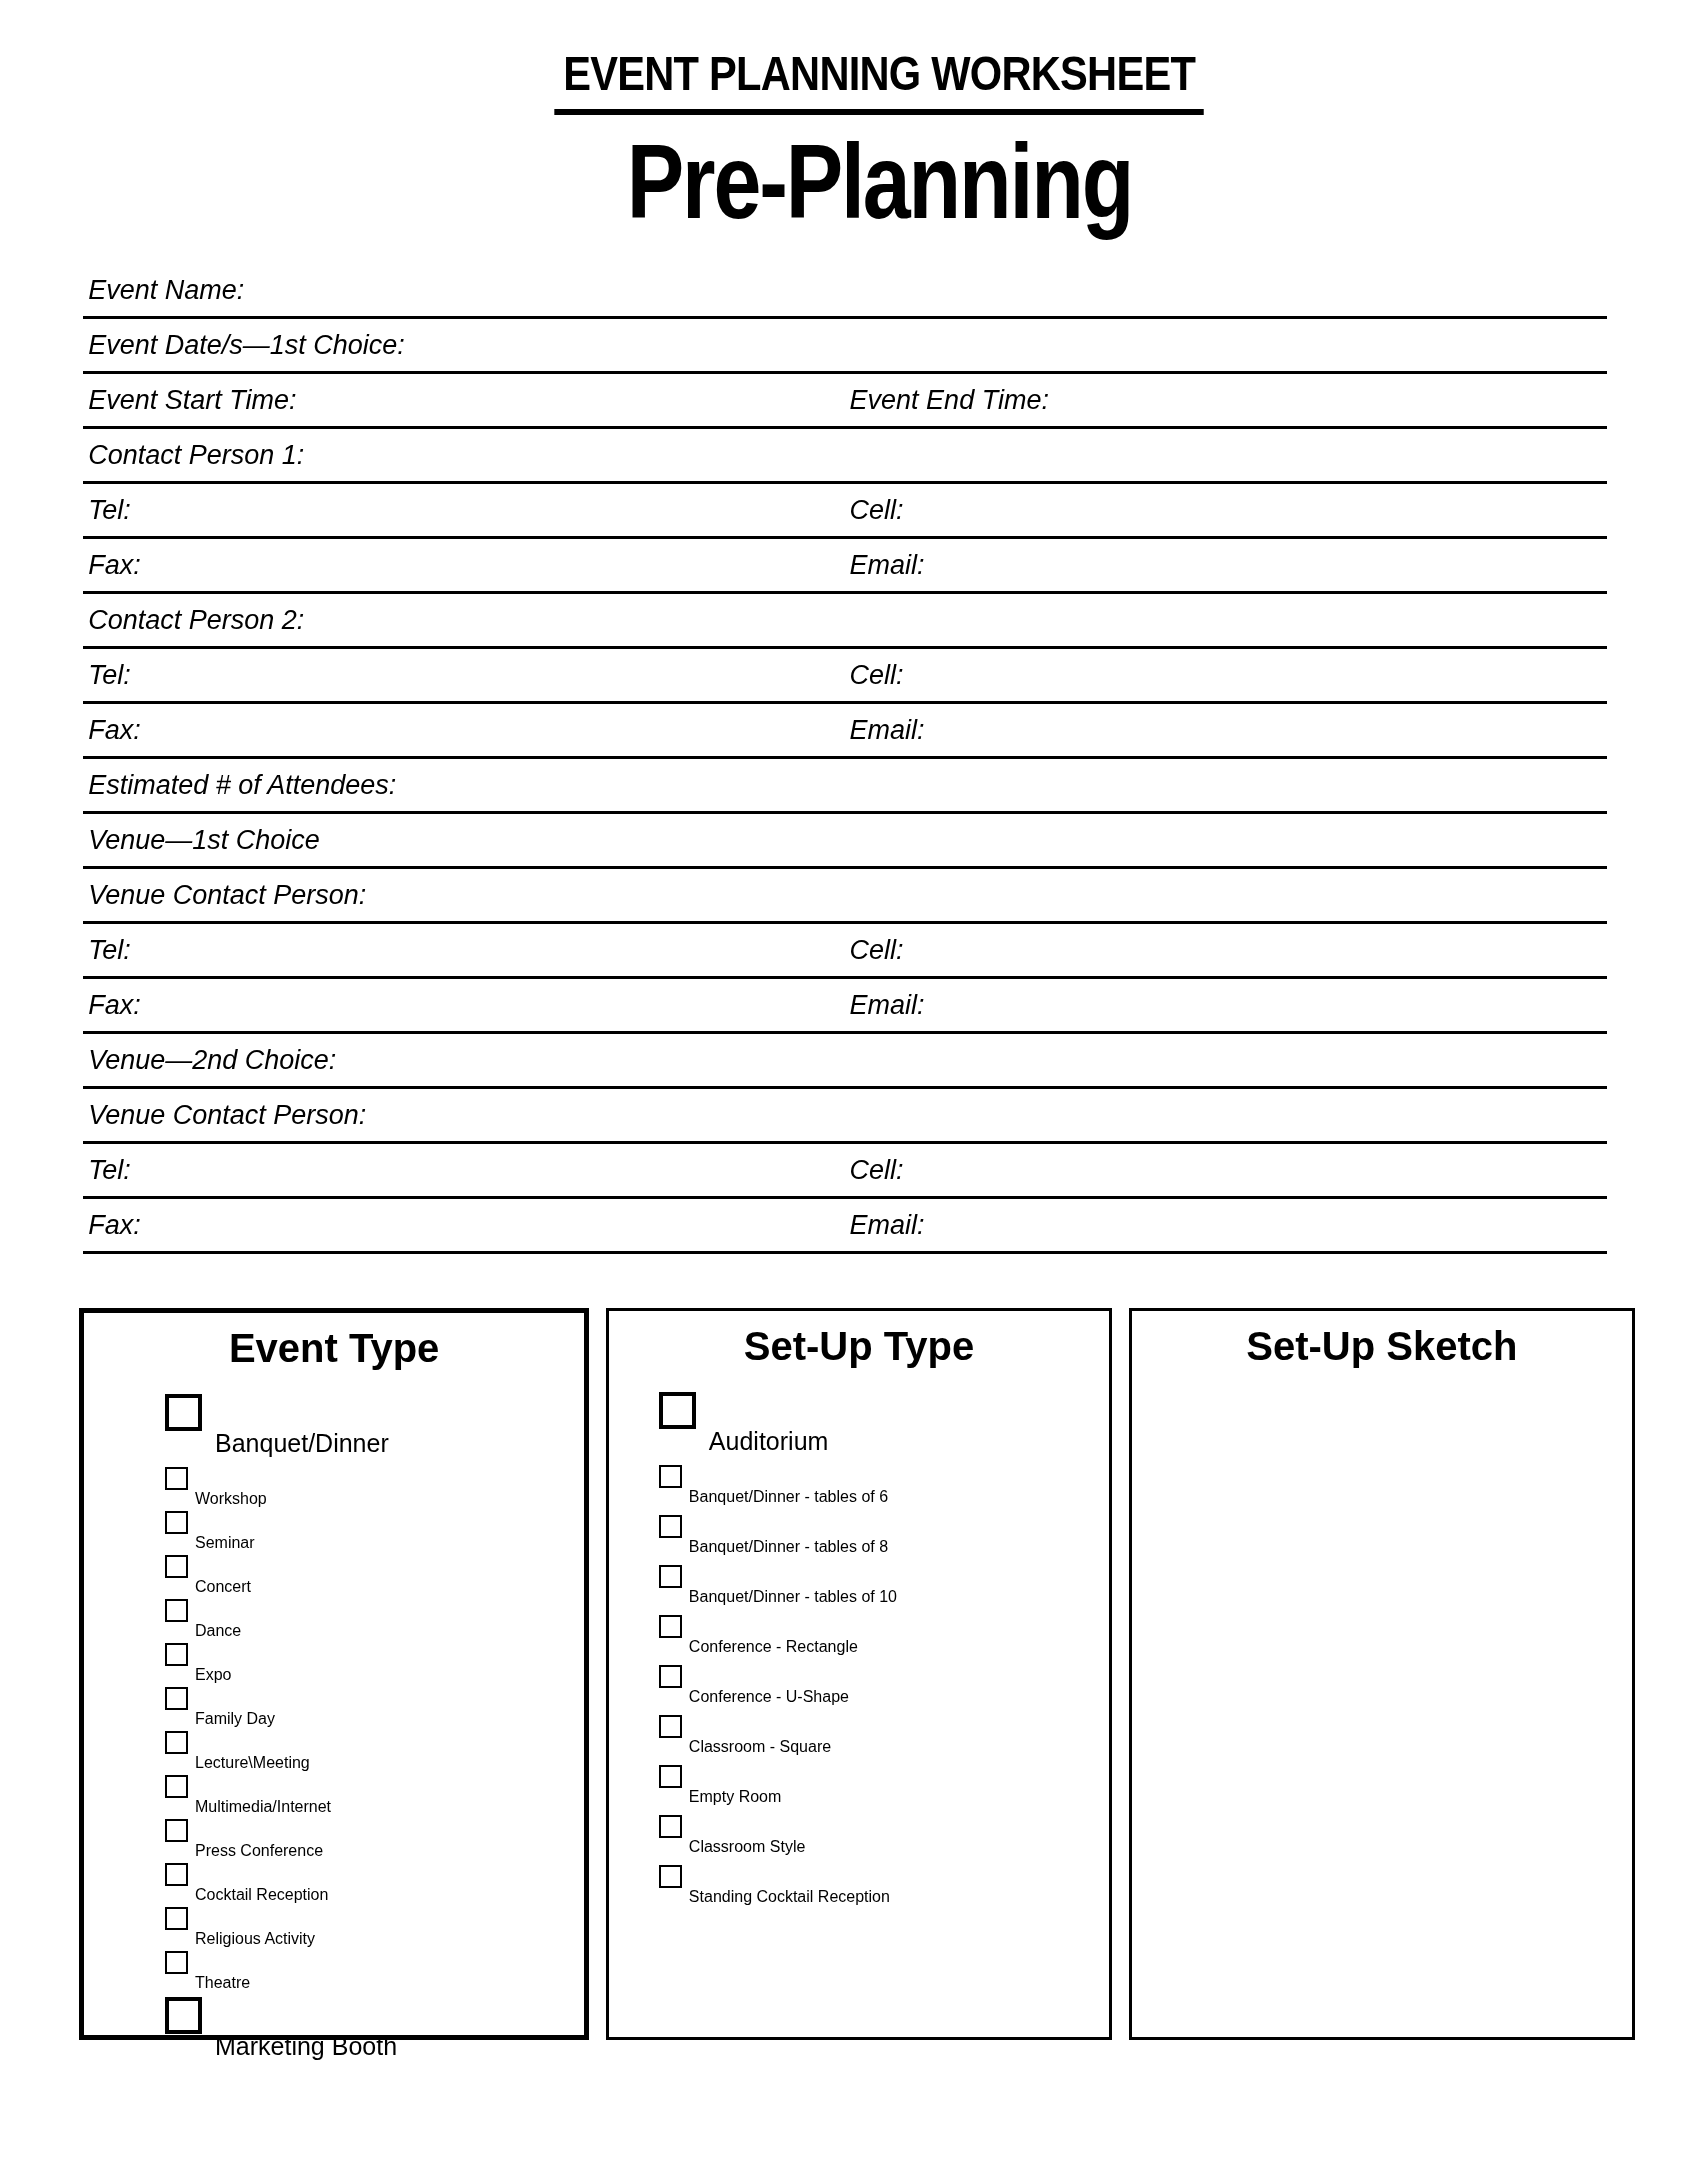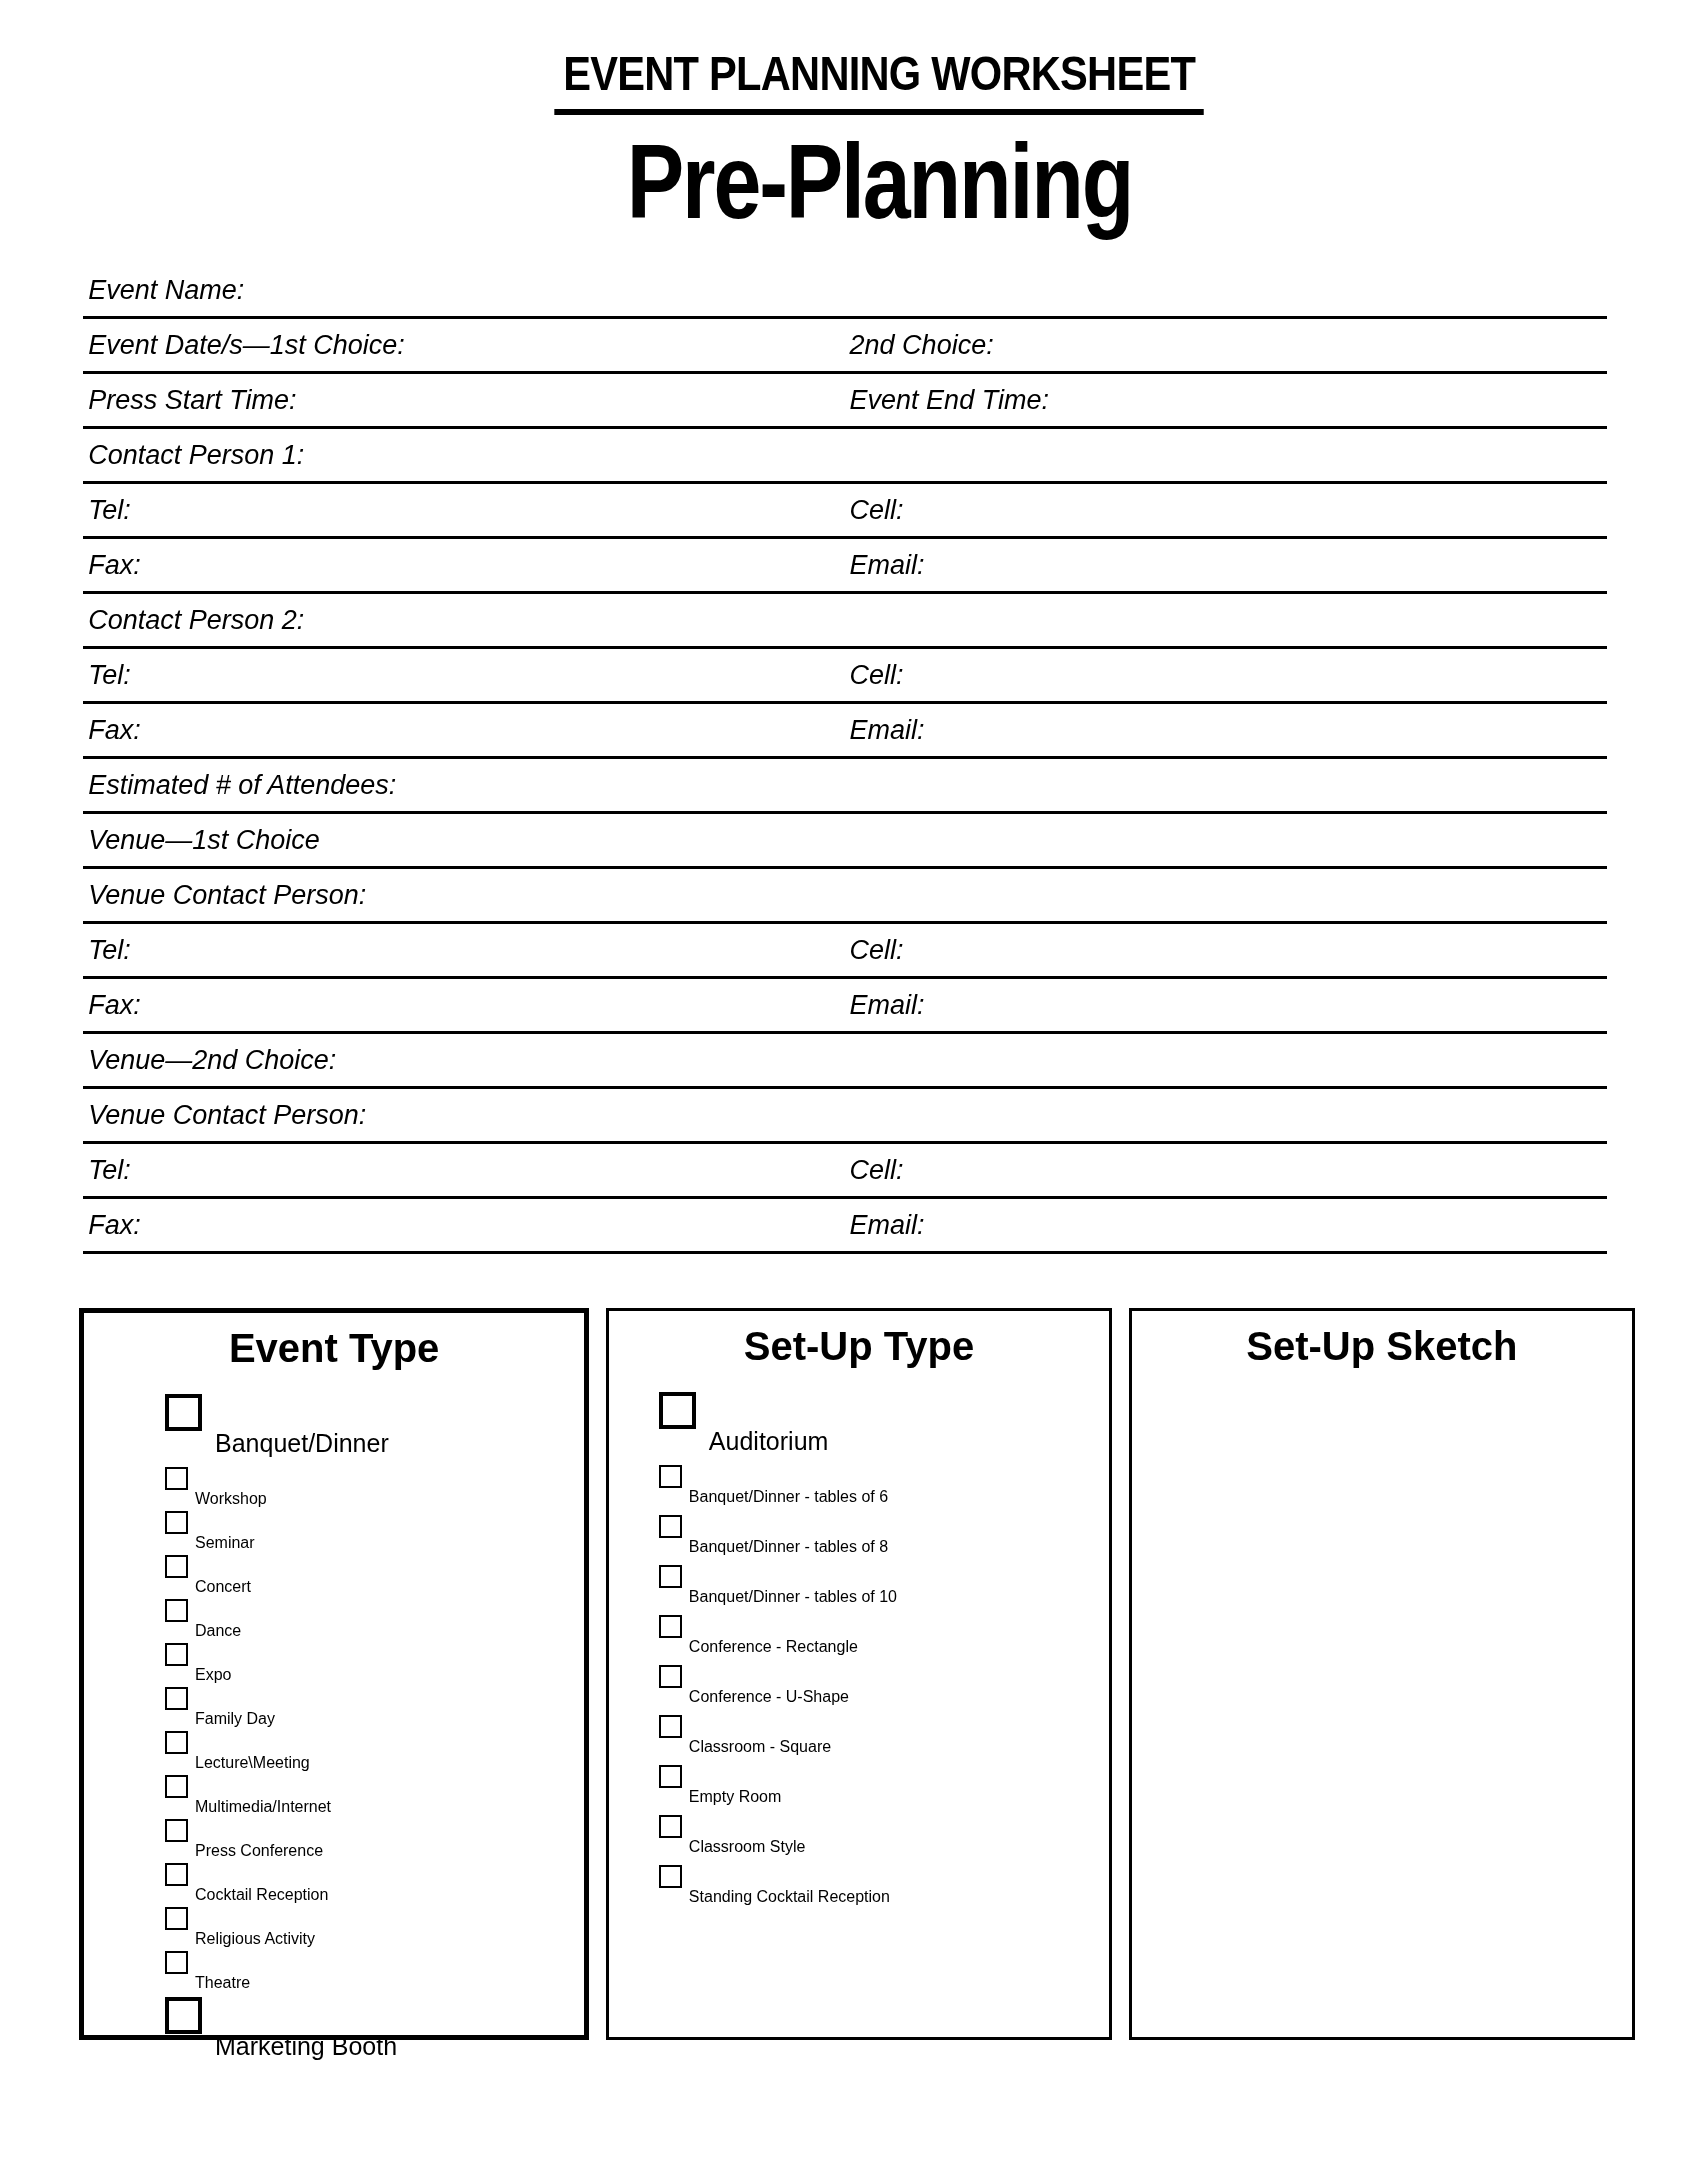--- a/index.html
+++ b/index.html
@@ -67,28 +67,24 @@
         <div class="cell cell0">
           <span class="lbl">Event Name:</span>
           <span class="fill"></span>
         </div>
       </div>
       <div class="form-row two-col">
         <div class="cell cell0">
           <span class="lbl">Event Date/s—1st Choice:</span>
           <span class="fill"></span>
         </div>
-        <div class="cell cell1">
-          <span class="lbl">2nd Choice:</span>
-          <span class="fill"></span>
-        </div>
-      </div>
-      <div class="form-row two-col">
-        <div class="cell cell0">
-          <span class="lbl">Press Start Time:</span>
+      </div>
+      <div class="form-row two-col">
+        <div class="cell cell0">
+          <span class="lbl">Event Start Time:</span>
           <span class="fill"></span>
         </div>
         <div class="cell cell1">
           <span class="lbl">Event End Time:</span>
           <span class="fill"></span>
         </div>
       </div>
       <div class="form-row">
         <div class="cell cell0">
           <span class="lbl">Contact Person 1:</span>

